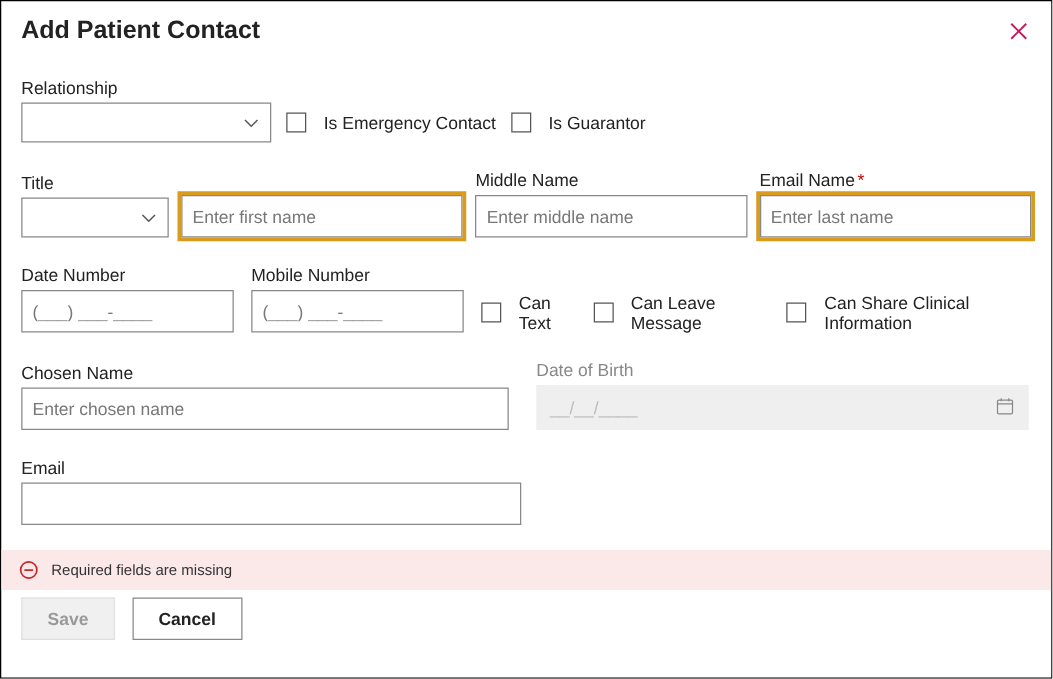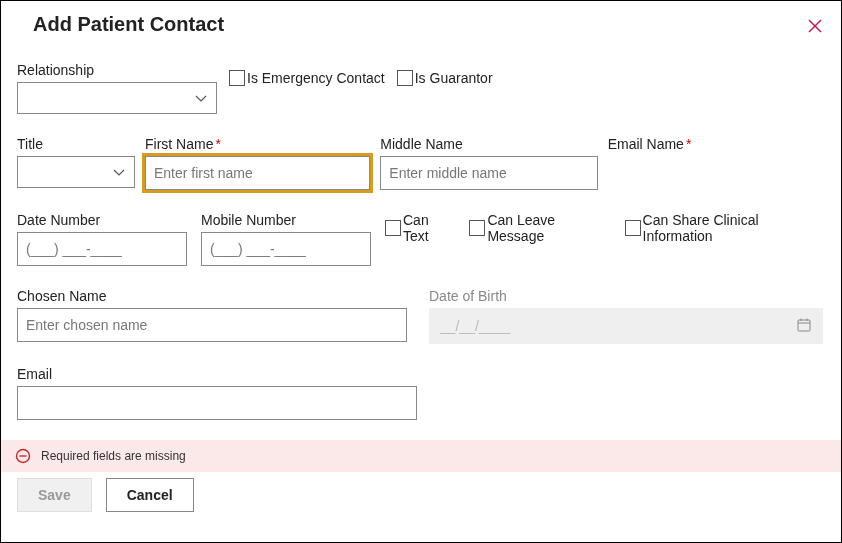--- a/index.html
+++ b/index.html
@@ -14,42 +14,43 @@
     width: 842px;
     height: 543px;
     border: 1px solid #000;
     position: relative;
     background: #fff;
     overflow: hidden;
   }
   .header {
     display: flex;
     justify-content: space-between;
-    align-items: flex-end;
-    padding: 12px 16px 0 32px;
+    align-items: center;
+    padding: 12px 16px 0 16px;
   }
   .header-title {
     font-size: 20px;
     font-weight: 600;
     color: #222;
   }
   .close-btn {
     cursor: pointer;
     width: 20px;
     height: 20px;
     display: flex;
     align-items: center;
     justify-content: center;
   }
   .close-btn svg { stroke: #c2185b; }
   .form {
     padding: 0 16px;
   }
   .row {
     display: flex;
+    align-items: flex-end;
     gap: 12px;
     margin-top: 26px;
   }
   .row.tight { margin-top: 22px; }
   .field {
     display: flex;
     flex-direction: column;
   }
   .label {
     font-size: 14px;
@@ -87,21 +88,21 @@
     font-family: inherit;
   }
   .text-input::placeholder { color: #777; }
   .highlight {
     outline: 3px solid #d89b1e;
     outline-offset: 0;
   }
   .checkbox-group {
     display: flex;
     align-items: center;
-    gap: 2px;
+    gap: 14px;
     height: 32px;
   }
   .ck {
     width: 16px;
     height: 16px;
     border: 1px solid #555;
     background: #fff;
     cursor: pointer;
     flex-shrink: 0;
   }
@@ -204,29 +205,29 @@
       <div class="field" style="width:118px">
         <div class="label">Title</div>
         <div class="select-wrap">
           <div class="select-box" style="width:118px"></div>
           <span class="chevron"><svg width="12" height="8" viewBox="0 0 12 8" fill="none" stroke-width="1.2">
                 <polyline points="1,1 6,6 11,1"></polyline>
               </svg></span>
         </div>
       </div>
       <div class="field" style="width:226px">
-        <div class="label"><span>First Name</span><span class="req">*</span></div>
         <input class="text-input highlight" type="text" placeholder="Enter first name" style="">
       </div>
       <div class="field" style="width:218px">
         <div class="label">Middle Name</div>
         <input class="text-input" type="text" placeholder="Enter middle name" style="">
       </div>
       <div class="field" style="width:218px">
         <div class="label"><span>Email Name</span><span class="req">*</span></div>
+        <input class="text-input highlight" type="text" placeholder="Enter last name" style="">
       </div>
     </div>
 
     <div class="row tight" style="gap:14px">
       <div class="field" style="width:170px">
         <div class="label">Date Number</div>
         <input class="text-input" type="text" placeholder="(___) ___-____" style="">
       </div>
       <div class="field" style="width:170px">
         <div class="label">Mobile Number</div>

